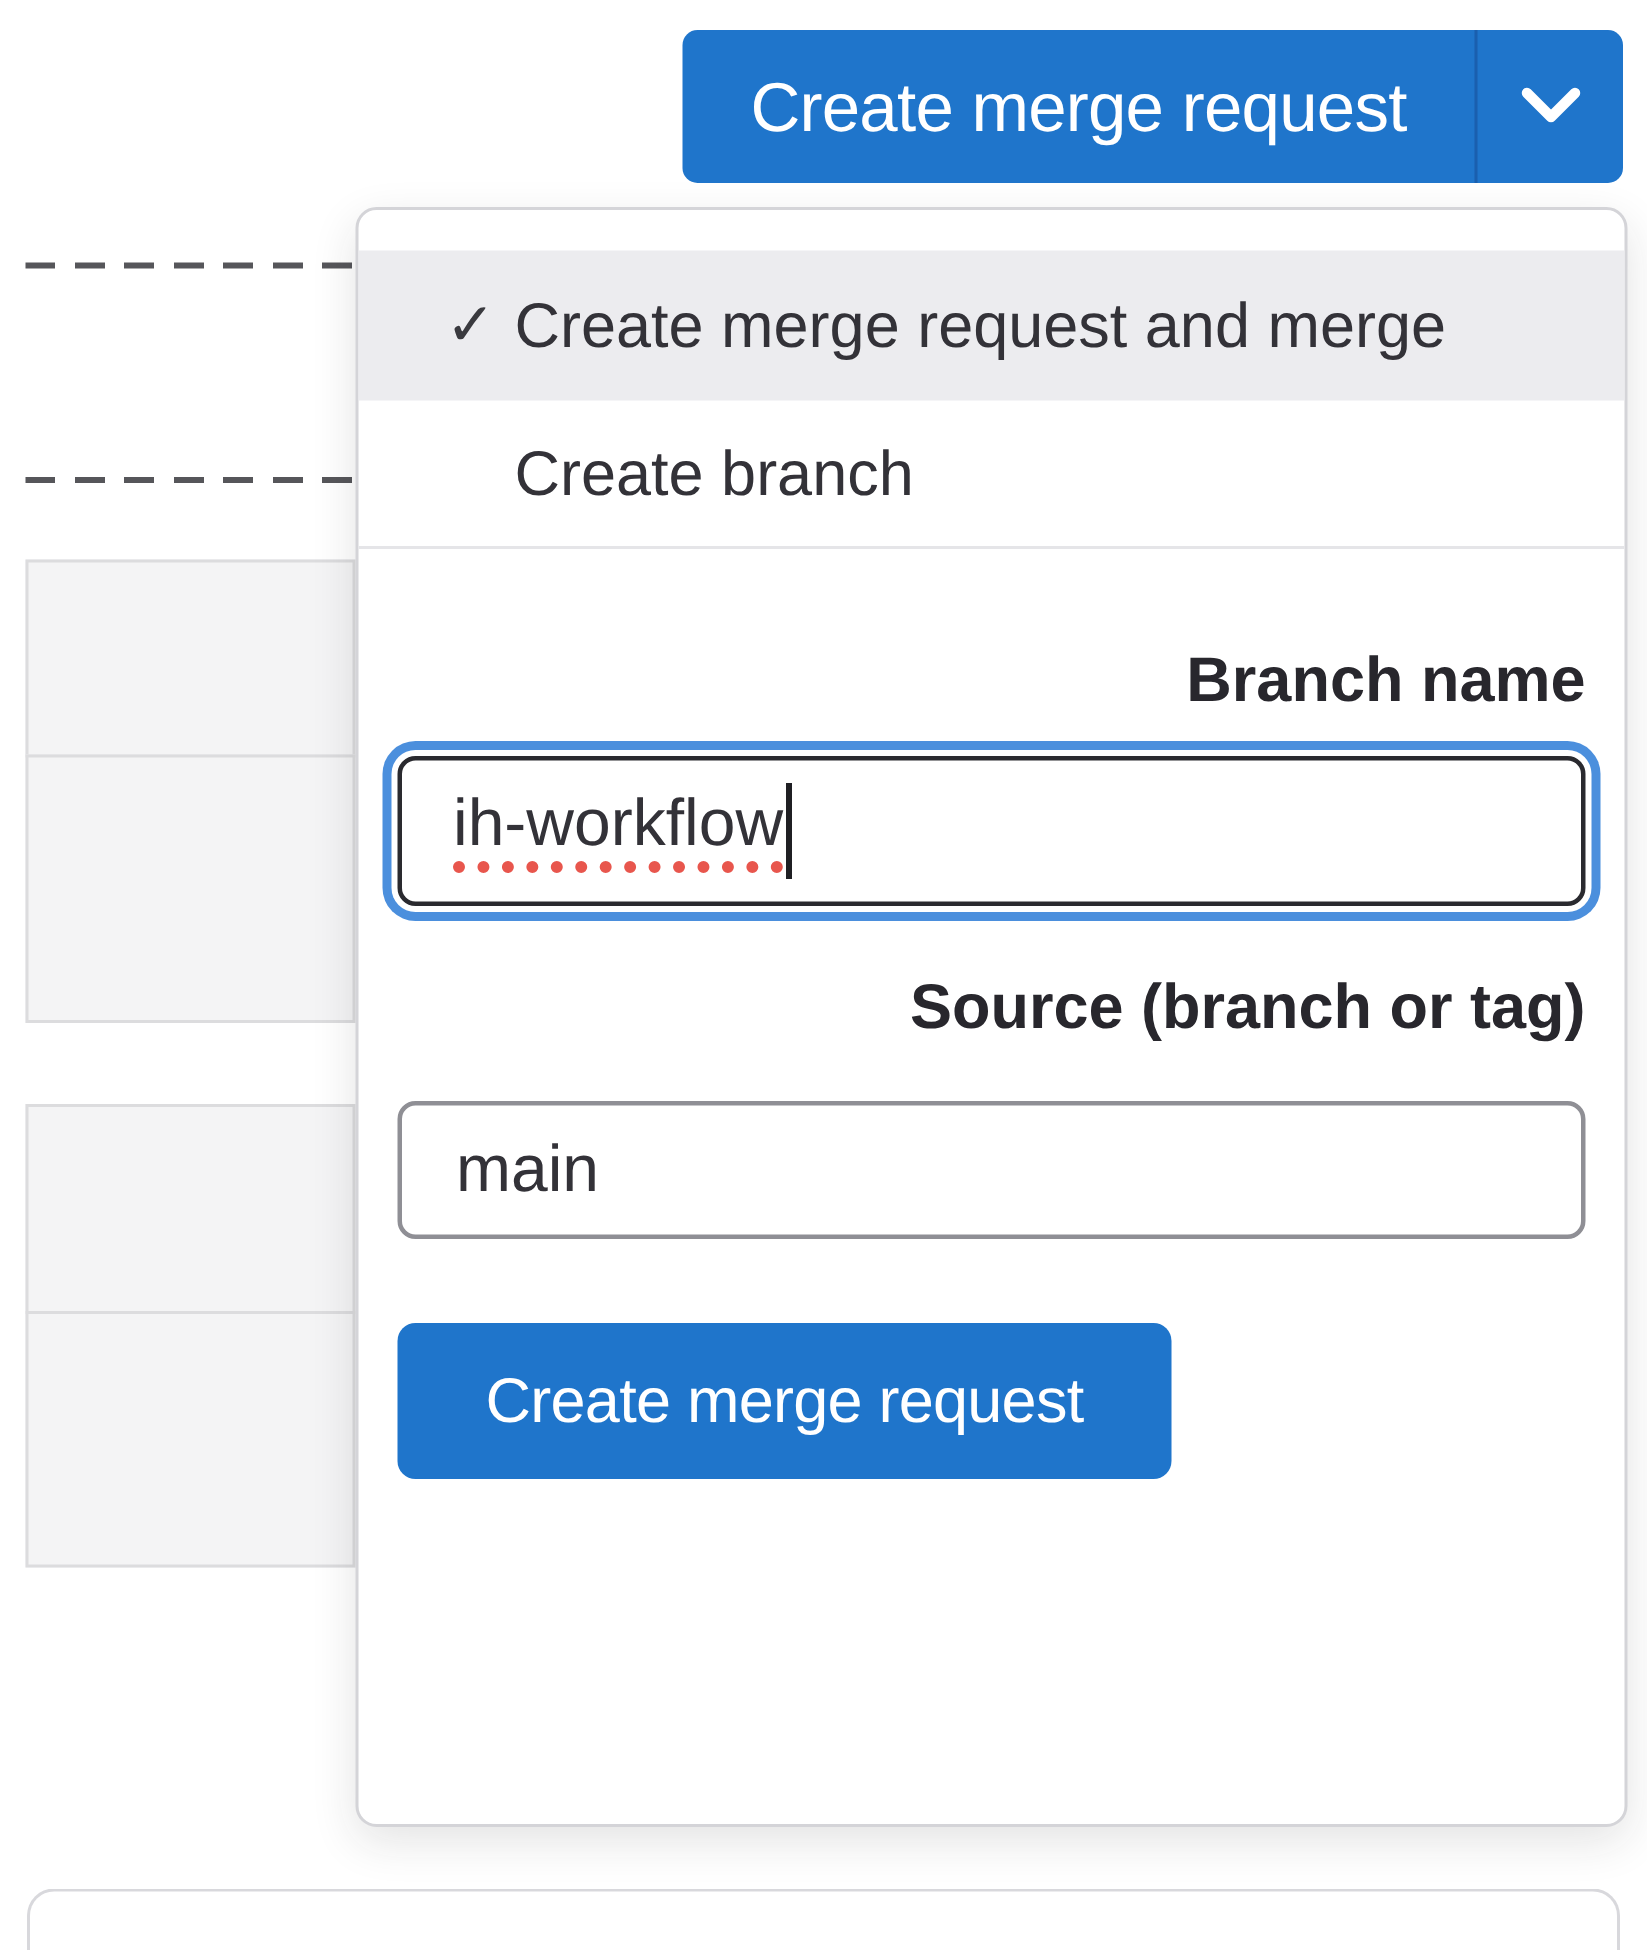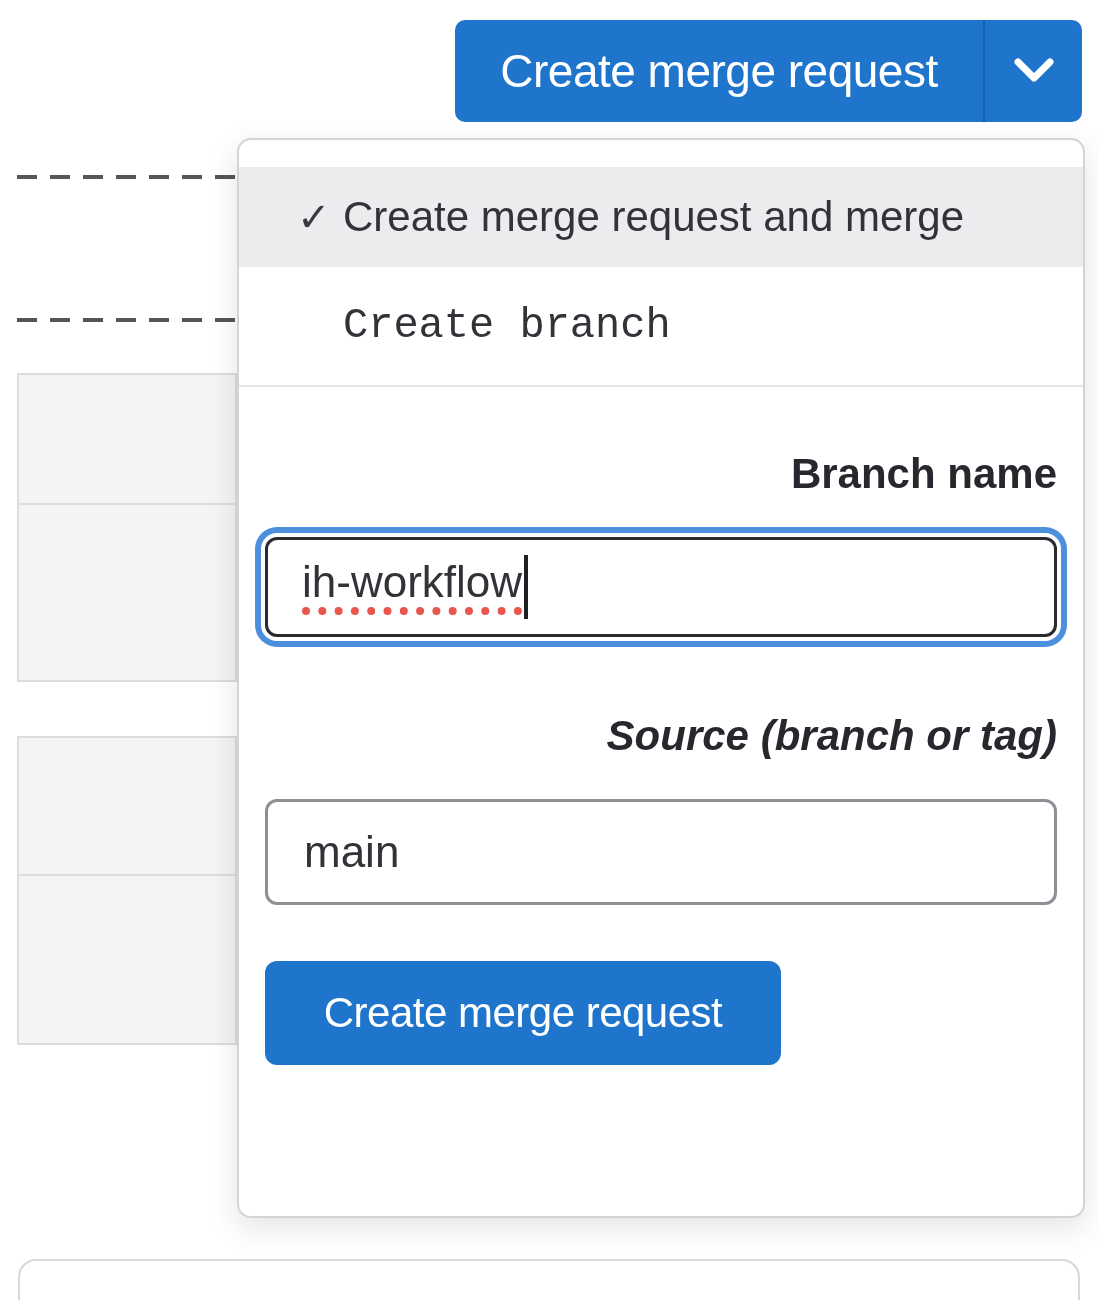--- a/index.html
+++ b/index.html
@@ -71,63 +71,63 @@
     overflow: hidden;
   }
   .menu { margin-top: 27px; }
   .menu-item {
     display: flex; align-items: center;
     padding-left: 58px;
     font-size: 42px; color: #333238;
     cursor: pointer;
   }
   .menu-item.selected { background: #ececef; height: 100px; }
-  .menu-item.plain { height: 118px; font-family: Liberation Mono, monospace; }
+  .menu-item.plain { height: 97px; }
   .menu-check {
     width: 46px; flex: 0 0 46px;
     font-size: 40px; color: #3a3a3f; line-height: 1;
   }
   .menu-divider { border-top: 2px solid #e5e5e8; }
 
   .form { padding: 0 26px; }
   .form-label {
     font-size: 42px; font-weight: 700; color: #28272d; line-height: 1.1; text-align: right;
   }
   .label-branch { margin-top: 64px; }
-  .label-source { margin-top: 76px; font-style: italic; }
+  .label-source { margin-top: 44px; }
 
   .input-box {
     width: 100%;
     display: flex; align-items: center;
     background: #ffffff;
     font-size: 44px; color: #333238;
   }
   .input-branch {
-    margin-top: 40px;
+    margin-top: 28px;
     height: 100px;
     padding-left: 34px;
     border: 3px solid #2a2a2f;
     border-radius: 12px;
     box-shadow: 0 0 0 4px #ffffff, 0 0 0 10px #4b8fdd;
   }
   .misspelled {
     border-bottom: 8px dotted #e8564d;
     padding-bottom: 3px;
     line-height: 1;
   }
   .text-cursor {
     width: 4px; height: 64px; background: #1f1f23; margin-left: 2px;
   }
   .hint {
     margin-top: 32px;
     font-size: 42px; color: #217645; line-height: 1.1;
   }
   .input-source {
     margin-top: 40px;
-    height: 106px;
+    height: 92px;
     padding-left: 36px;
     border: 3px solid #8f8f95;
     border-radius: 12px;
   }
   .submit-btn {
     margin-top: 56px;
     width: 516px; height: 104px;
     display: flex; align-items: center; justify-content: center;
     background: #1f75cb; color: #ffffff;
     font-size: 42px; letter-spacing: -0.5px;

